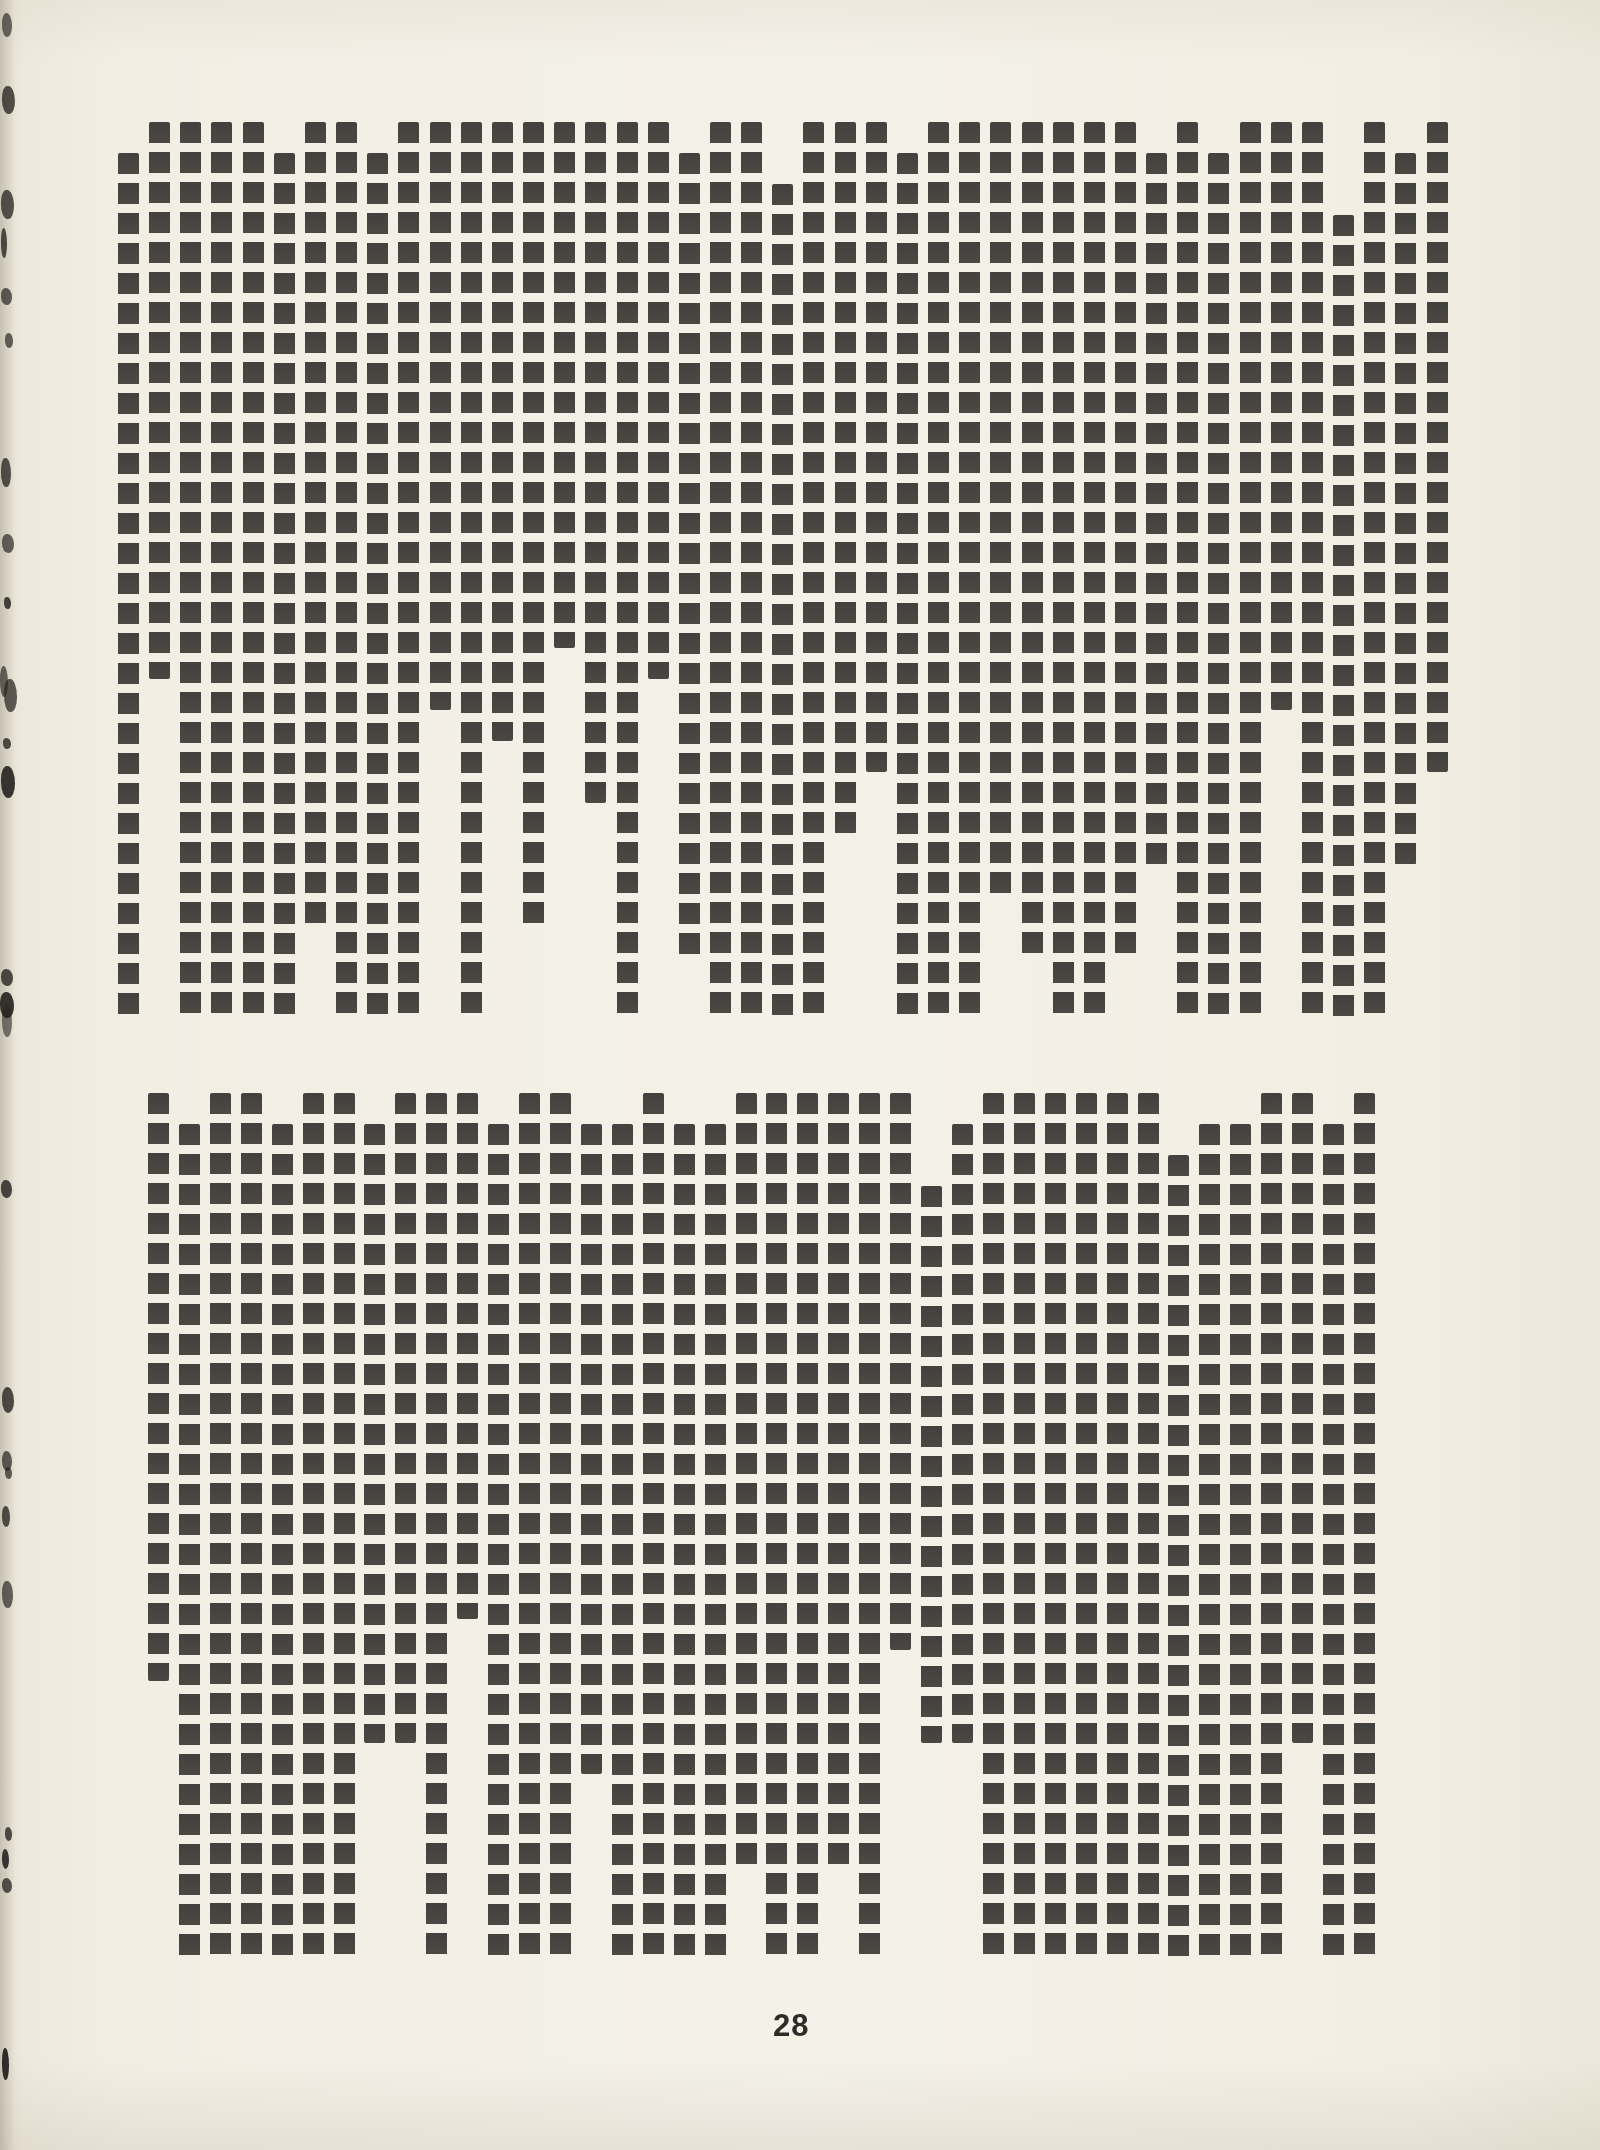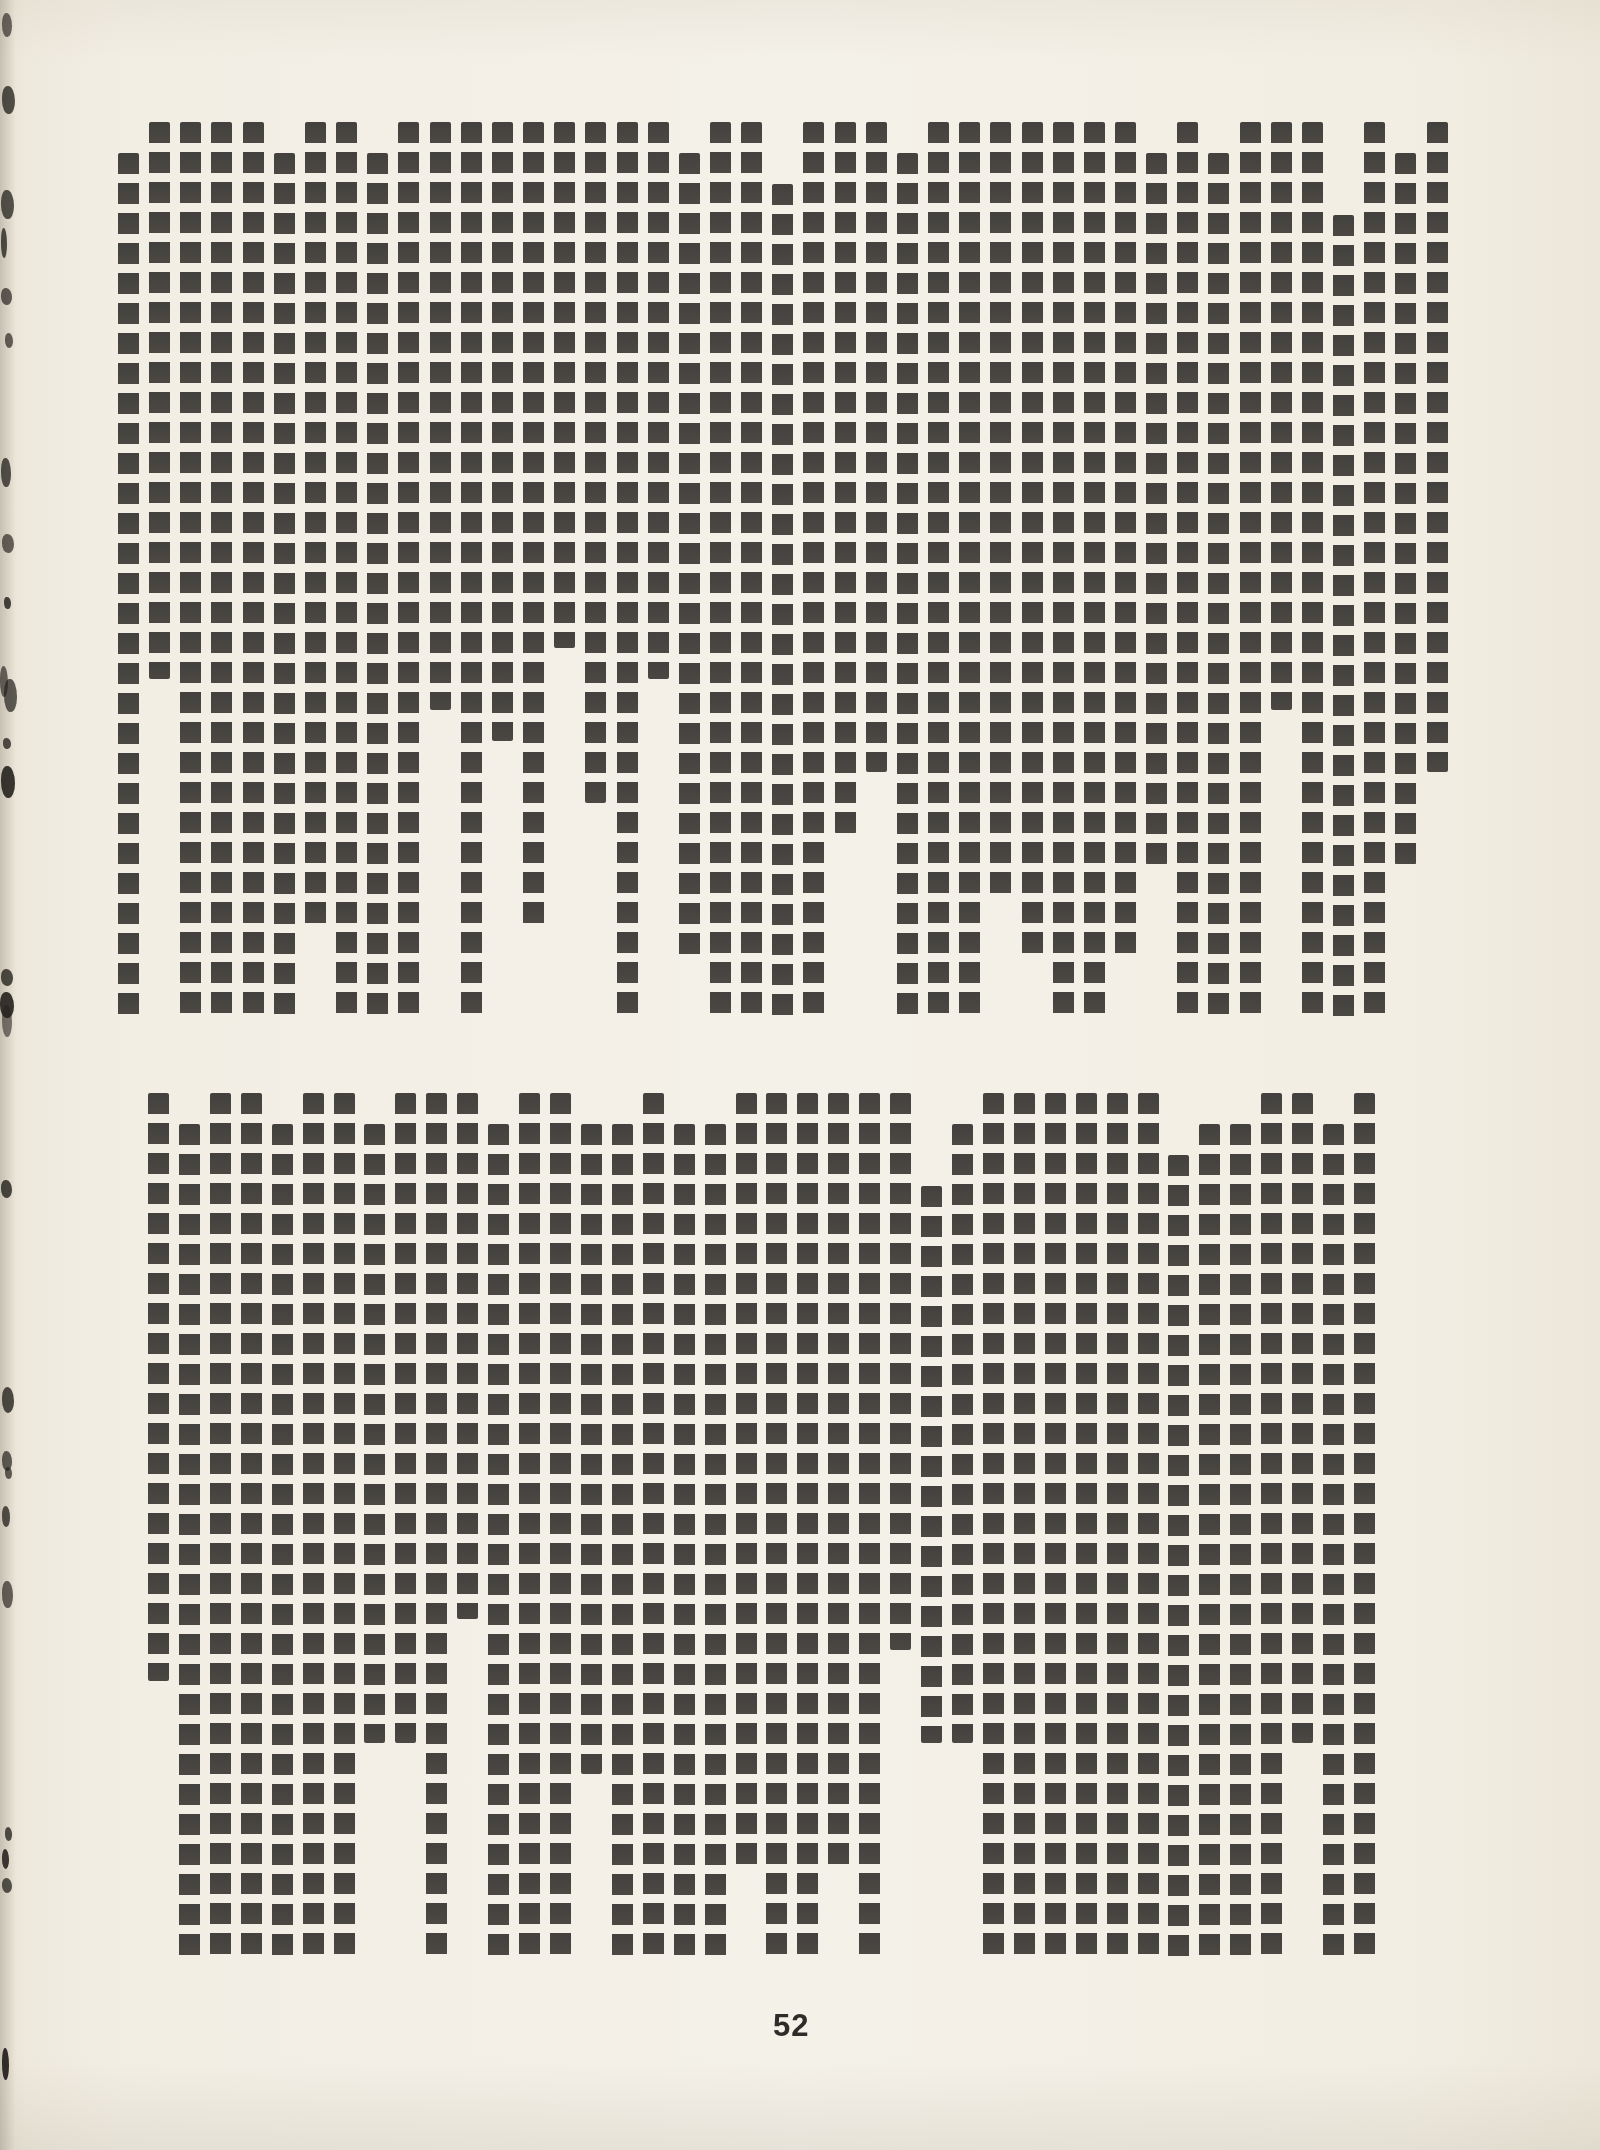--- a/index.html
+++ b/index.html
@@ -172,15 +172,15 @@
       <div class="col" style="margin-top: 31px; margin-bottom: 217px;"></div>
       <div class="col" style="margin-top: 0px; margin-bottom: 0px;"></div>
       <div class="col" style="margin-top: 0px; margin-bottom: 0px;"></div>
       <div class="col" style="margin-top: 31px; margin-bottom: 0px;"></div>
       <div class="col" style="margin-top: 0px; margin-bottom: 0px;"></div>
       <div class="col" style="margin-top: 0px; margin-bottom: 0px;"></div>
       <div class="col" style="margin-top: 31px; margin-bottom: 0px;"></div>
       <div class="col" style="margin-top: 0px; margin-bottom: 279px;"></div>
     </div>
 
-  <span class="page-number">52</span>
+  <span class="page-number">28</span>
 
 </div>
 
 </body></html>

